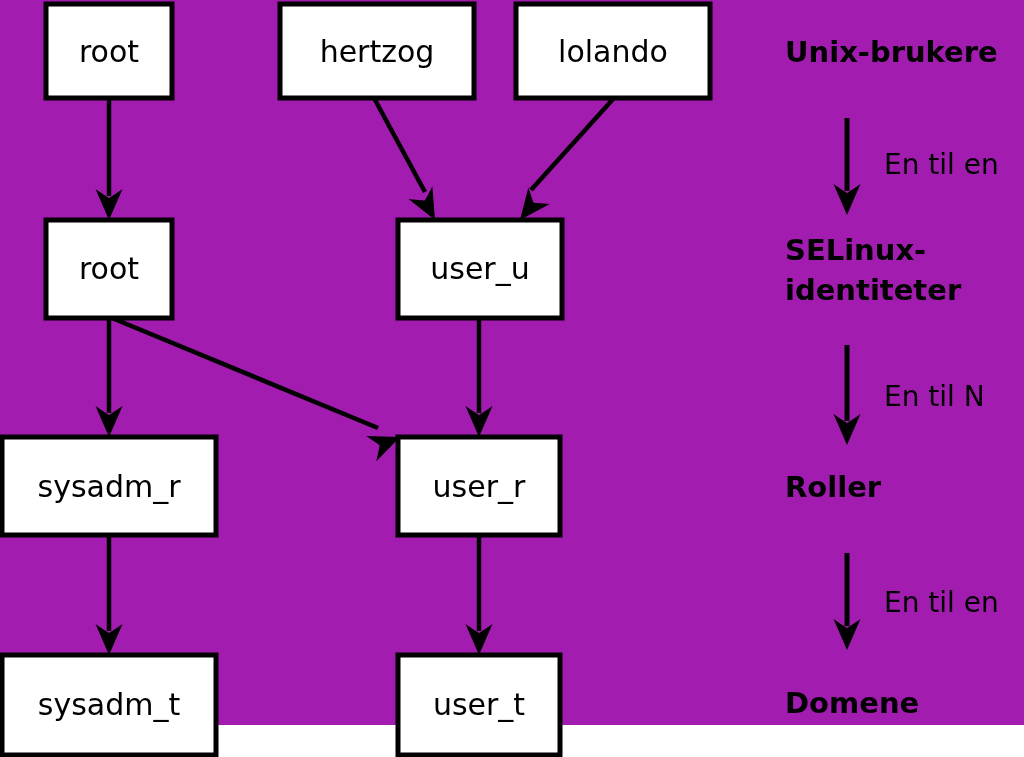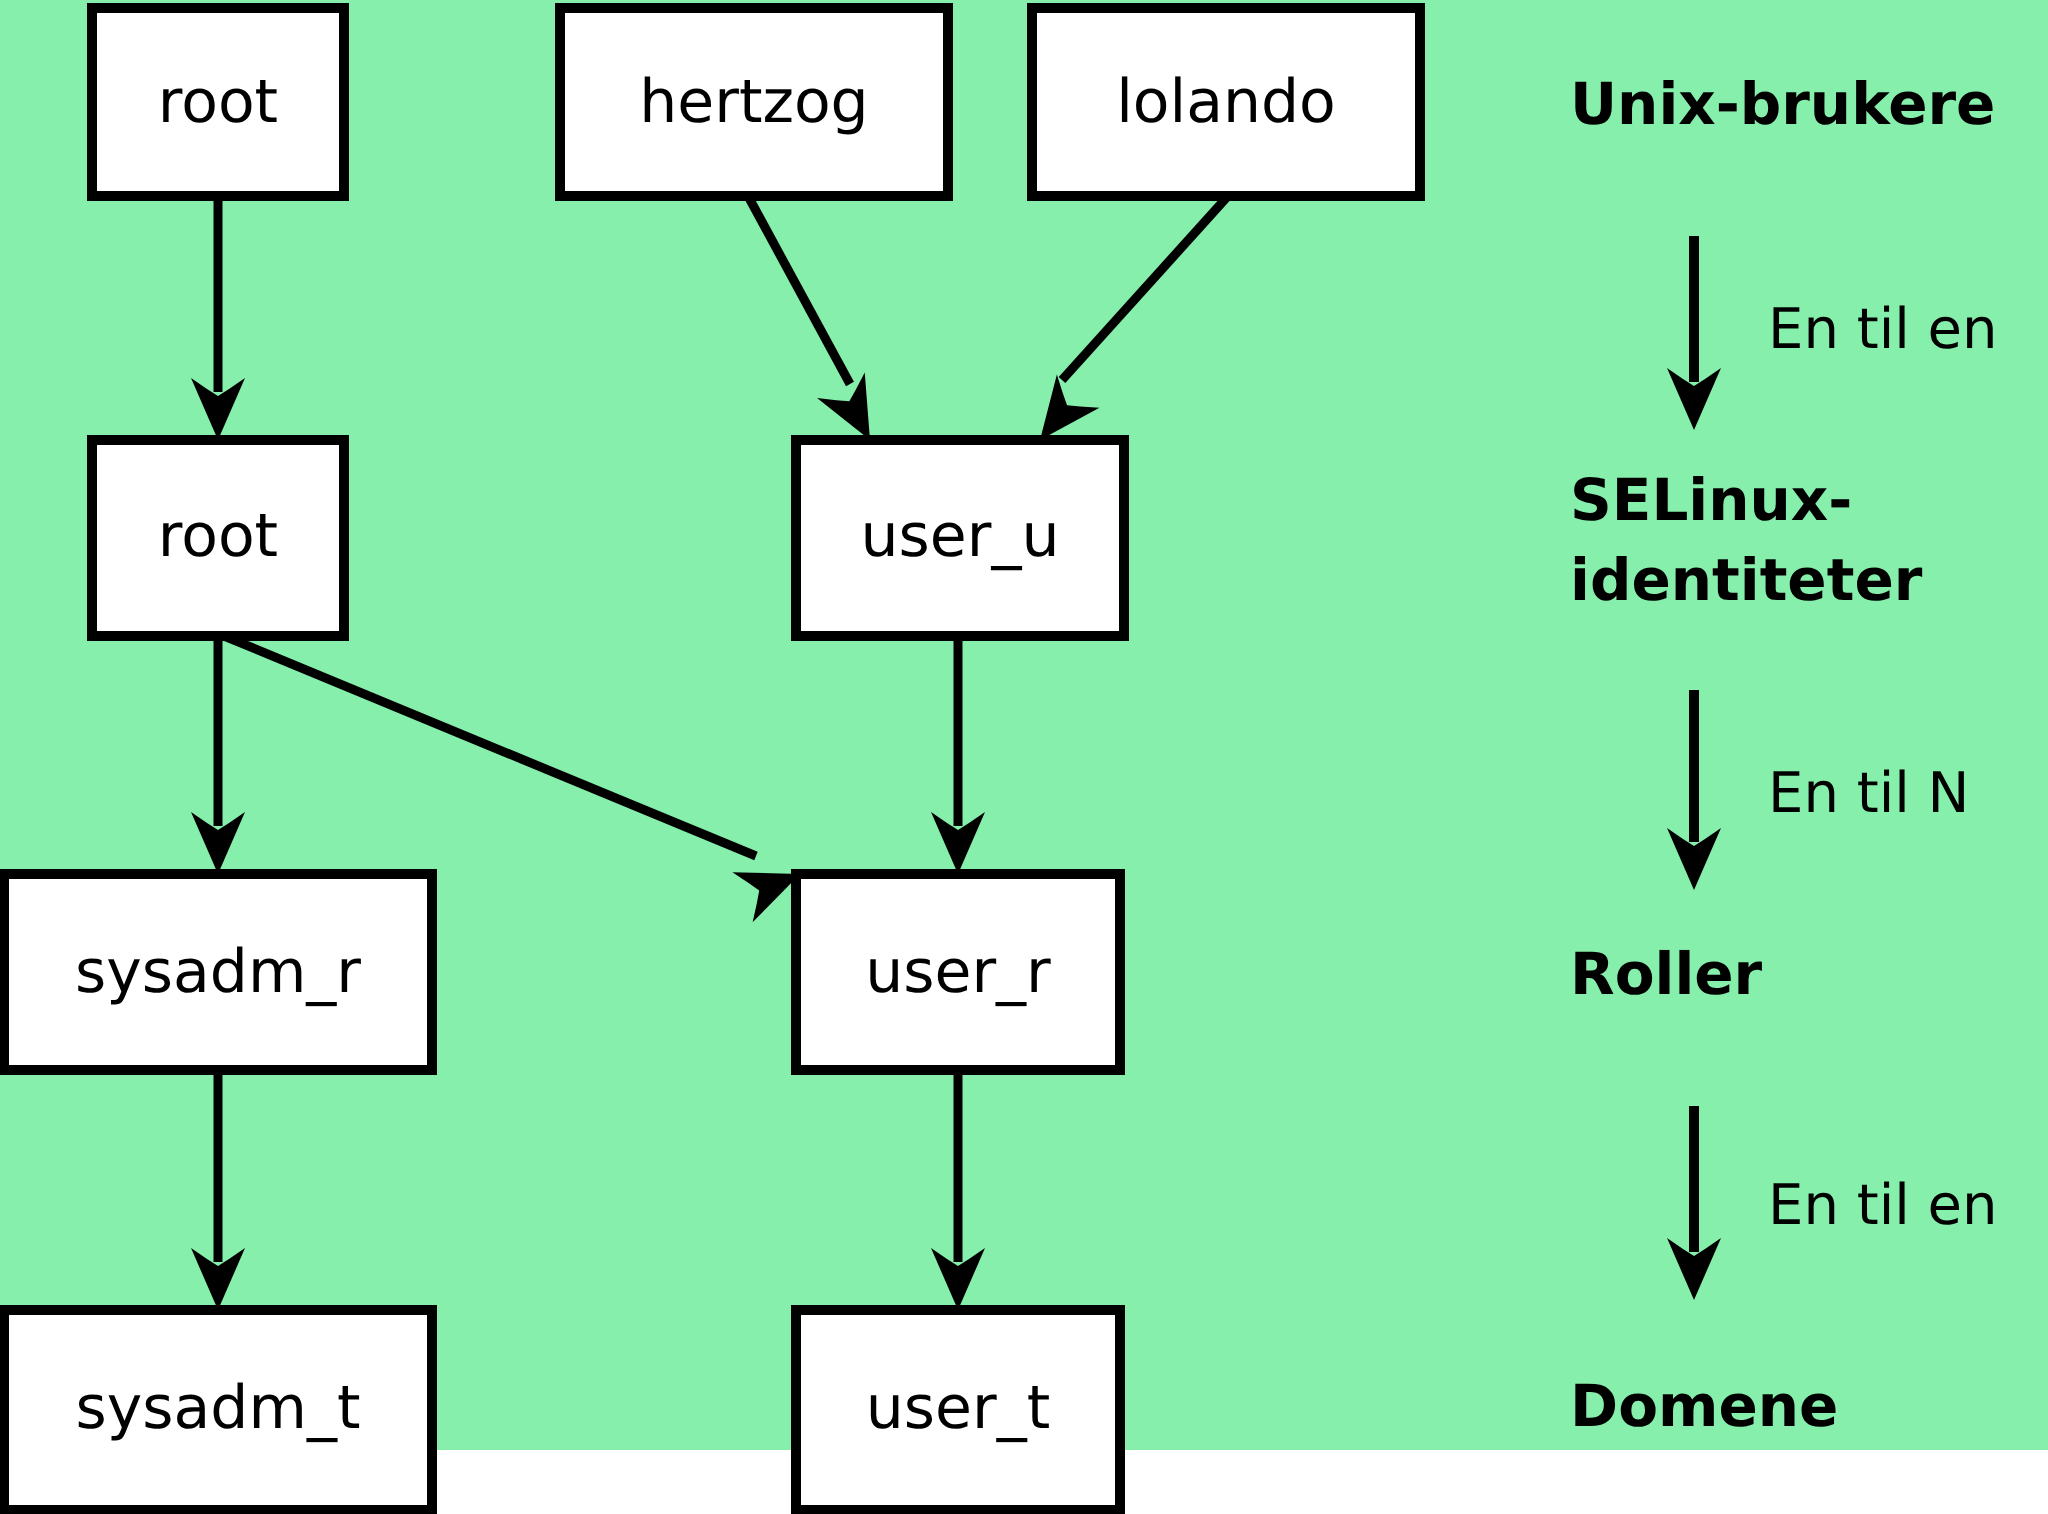--- a/index.html
+++ b/index.html
@@ -10,21 +10,21 @@
   body {
     width: 1024px;
     height: 757px;
     overflow: hidden;
     font-family: "DejaVu Sans", sans-serif;
   }
   #stage {
     position: relative;
     width: 1024px;
     height: 725px;
-    background: #86efac;
+    background: #a21caf;
   }
   svg#diagram {
     position: absolute;
     left: 0;
     top: 0;
     width: 1024px;
     height: 757px;
     display: block;
   }
   .node-box {

